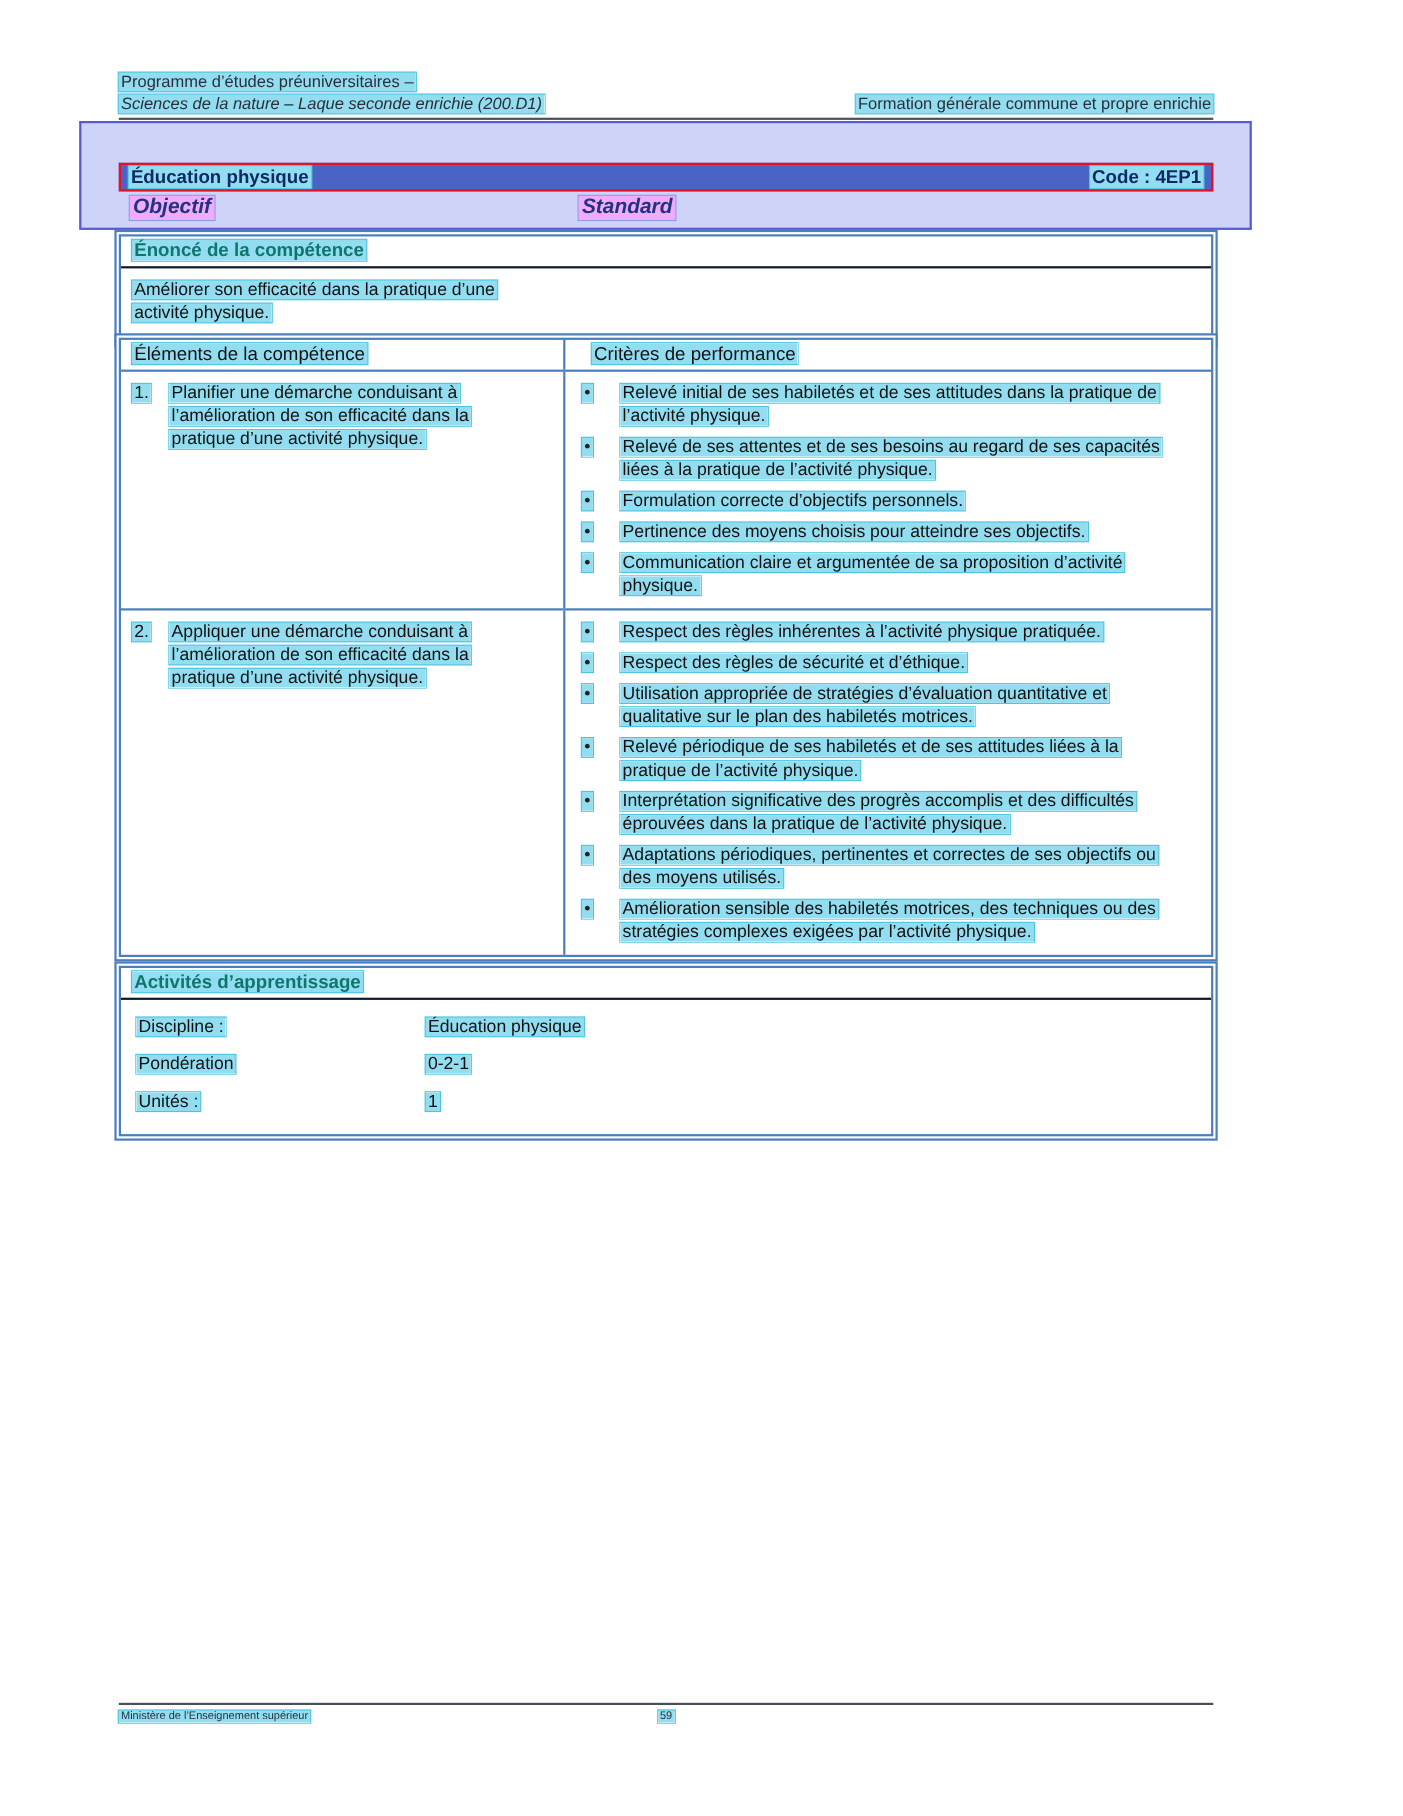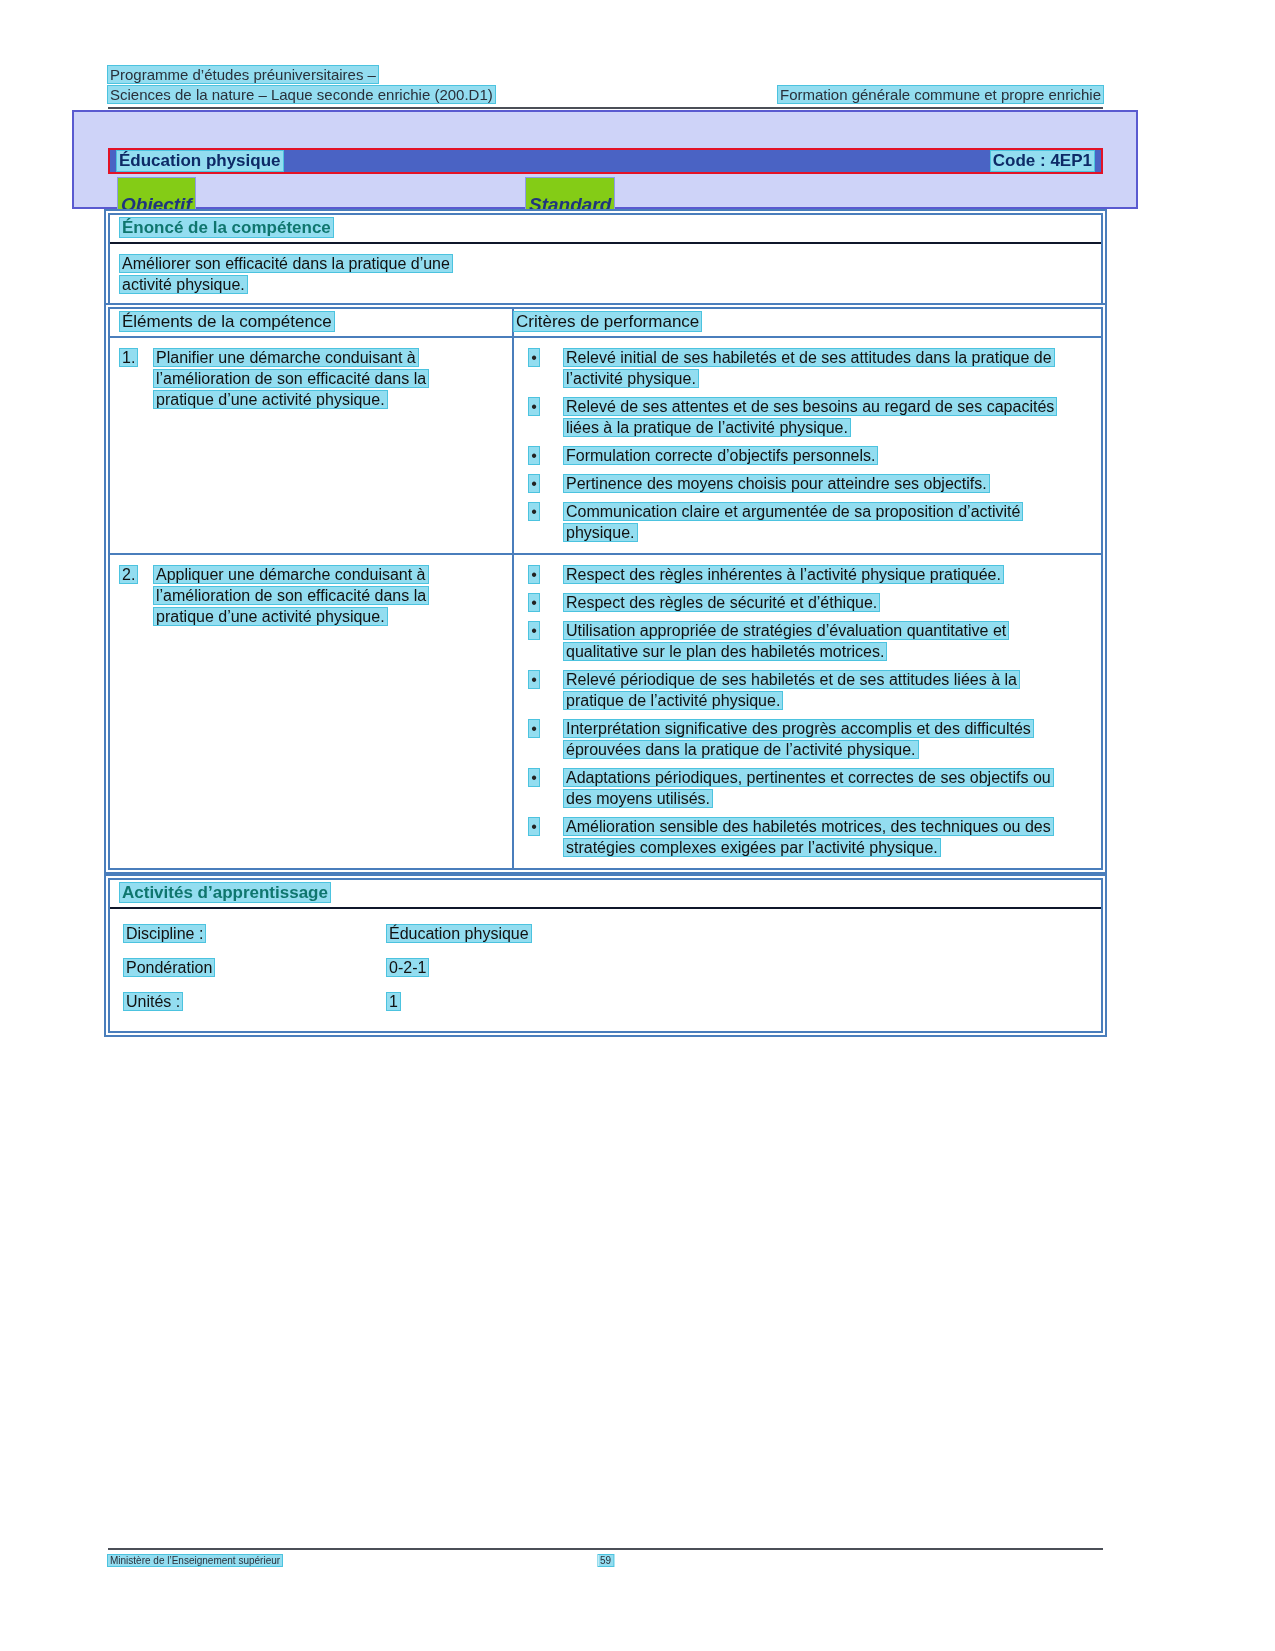--- a/index.html
+++ b/index.html
@@ -11,34 +11,34 @@
   .page { position:relative; width:1275px; height:1651px; }
 
   
   .hl {
     background:#93ddf0;
     box-shadow:0 0 0 1px #4cc3df;
     padding:0 2px;
     -webkit-box-decoration-break:clone; box-decoration-break:clone;
   }
   .hl-lav {
-    background:#84cc16;
+    background:#f0abfc;
     box-shadow:0 0 0 1px #8d9ce6;
-    padding:16px 3px;
+    padding:0 3px;
     -webkit-box-decoration-break:clone; box-decoration-break:clone;
   }
 
   
   .hdr {
     position:absolute; left:108px; top:66px; width:995px;
     font-size:15px; color:#29303a; border-bottom:2px solid #4b4f57; padding-bottom:4px;
   }
   .hdr-row { display:flex; justify-content:space-between; align-items:flex-end; }
   .hdr-line1 { margin-bottom:3px; }
-  .hdr-line2 { }
+  .hdr-line2 { font-style:italic; }
 
   
   .annot {
     position:absolute; left:72px; top:110px; width:1066px; height:99px;
     background:#ced3f8; border:2px solid #5a5ad0;
   }
   .title-bar {
     position:absolute; left:34px; top:36px; width:995px; height:26px;
     background:#4a63c4; border:2px solid #e31226;
     display:flex; justify-content:space-between; align-items:center;
@@ -65,21 +65,21 @@
 
   
   .panel-enonce { top:213px; }
   .enonce-body { padding:9px 10px 15px; line-height:21px; }
   .enonce-text { max-width:350px; }
 
   
   .panel-comp { top:307px; }
   .comp-hdr { display:flex; border-bottom:2px solid #4a7ebc; font-weight:normal; font-size:17px; }
   .comp-hdr .c1 { width:402px; padding:3px 10px 4px; }
-  .comp-hdr .c2 { flex:1; padding:3px 0 4px; border-left:2px solid #4a7ebc; }
+  .comp-hdr .c2 { flex:1; padding:3px 24px 4px; border-left:2px solid #4a7ebc; }
   .comp-row { display:flex; border-bottom:2px solid #4a7ebc; }
   .comp-row.last { border-bottom:none; }
   .comp-row .c1 { width:402px; padding:9px 24px 10px 10px; display:flex; line-height:21px; }
   .comp-row .c2 { flex:1; border-left:2px solid #4a7ebc; padding:9px 14px 10px 13px; }
   .row-num { width:34px; flex:none; }
   .crit { display:flex; margin-bottom:7px; line-height:21px; }
   .crit.last { margin-bottom:0; }
   .bullet { flex:none; width:14px; margin-right:23px; text-align:center; color:#222; }
   .crit-text { max-width:500px; }
 

